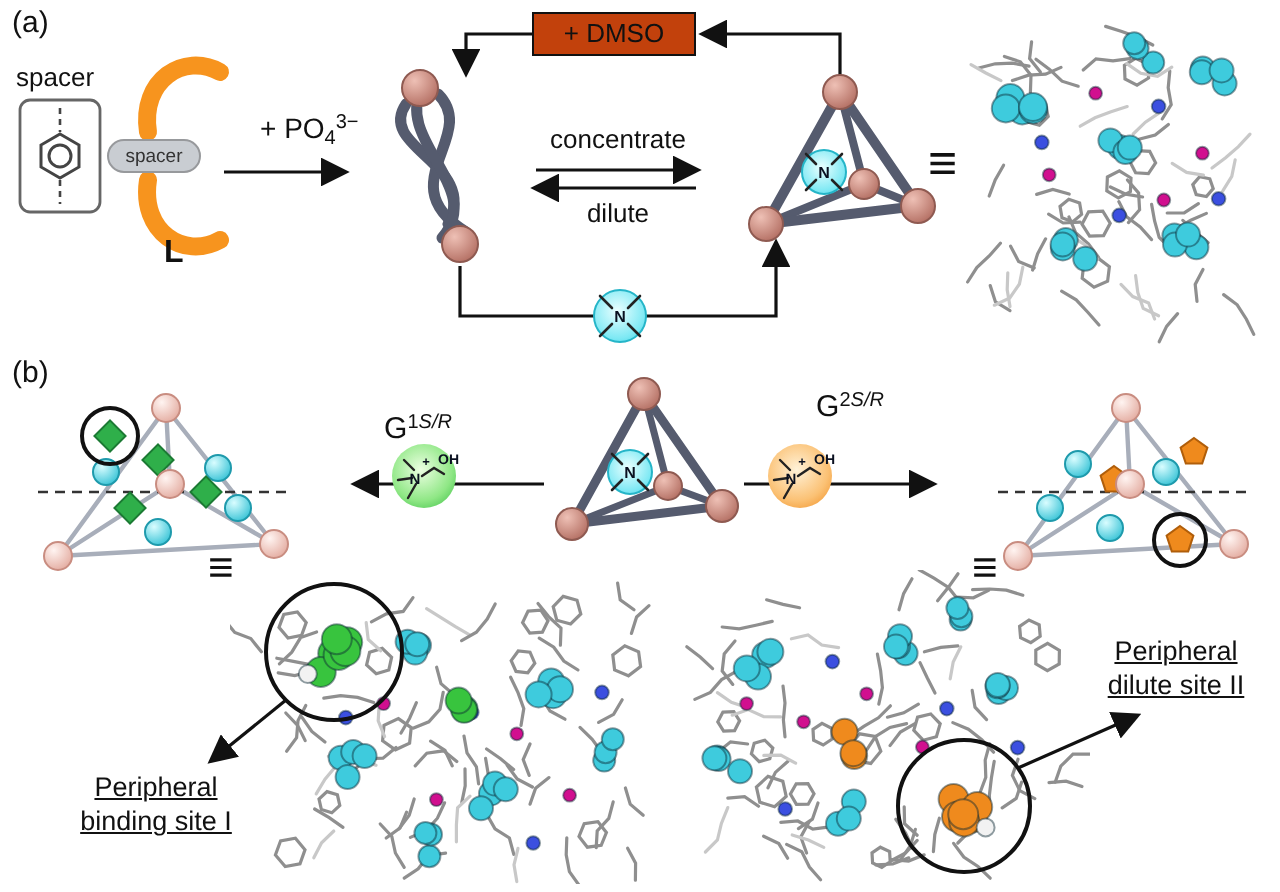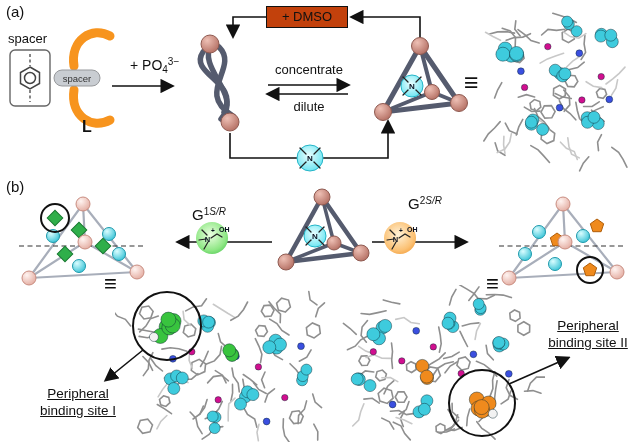--- a/index.html
+++ b/index.html
@@ -569,16 +569,16 @@
 
 <div class="lbl equiv" style="left:104px;top:273px;font-size:22px;">≡</div>
 <div class="lbl equiv" style="left:486px;top:273px;font-size:22px;">≡</div>
 
 <div class="lbl site center" style="left:16px;top:385px;width:124px;">
   <div>Peripheral</div>
   <div>binding site I</div>
 </div>
 <div class="lbl site center" style="left:539px;top:317px;width:98px;">
   <div>Peripheral</div>
-  <div>binding site II</div>
+  <div>dilute site II</div>
 </div>
 
 </div>
 
 </body></html>

